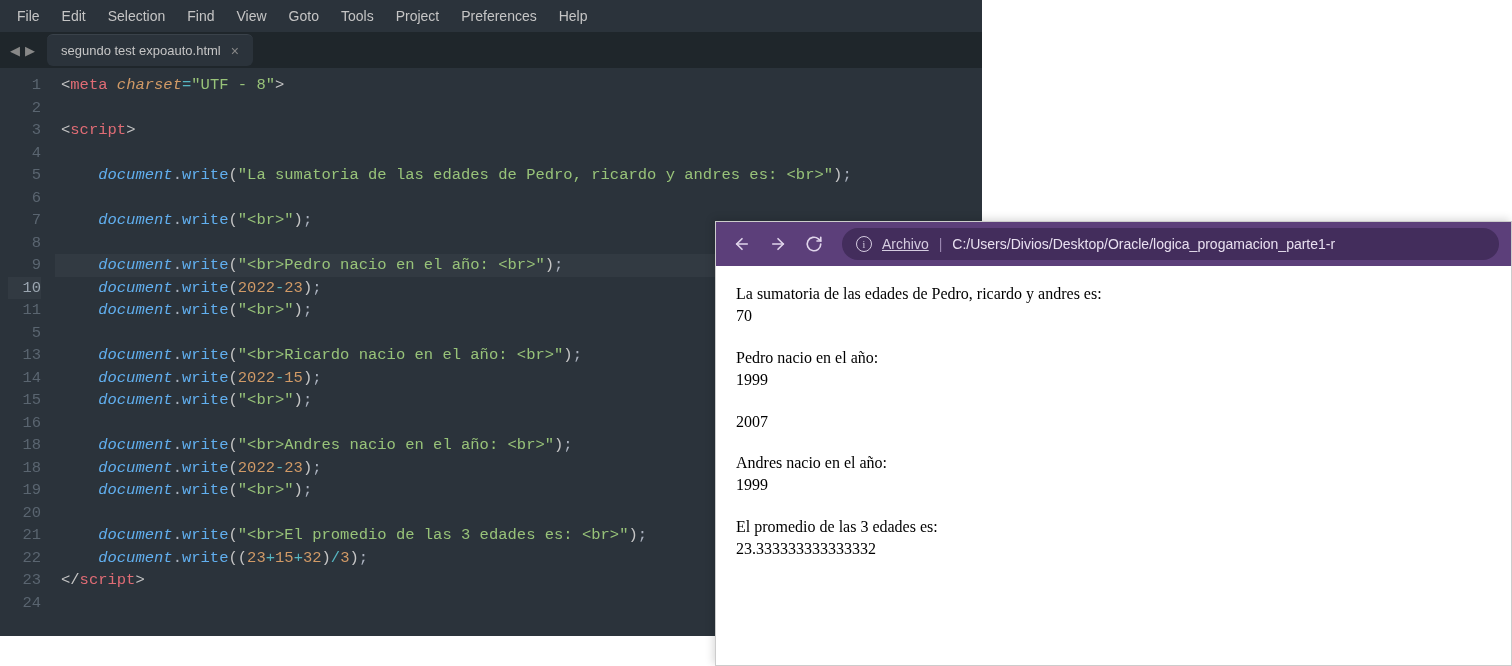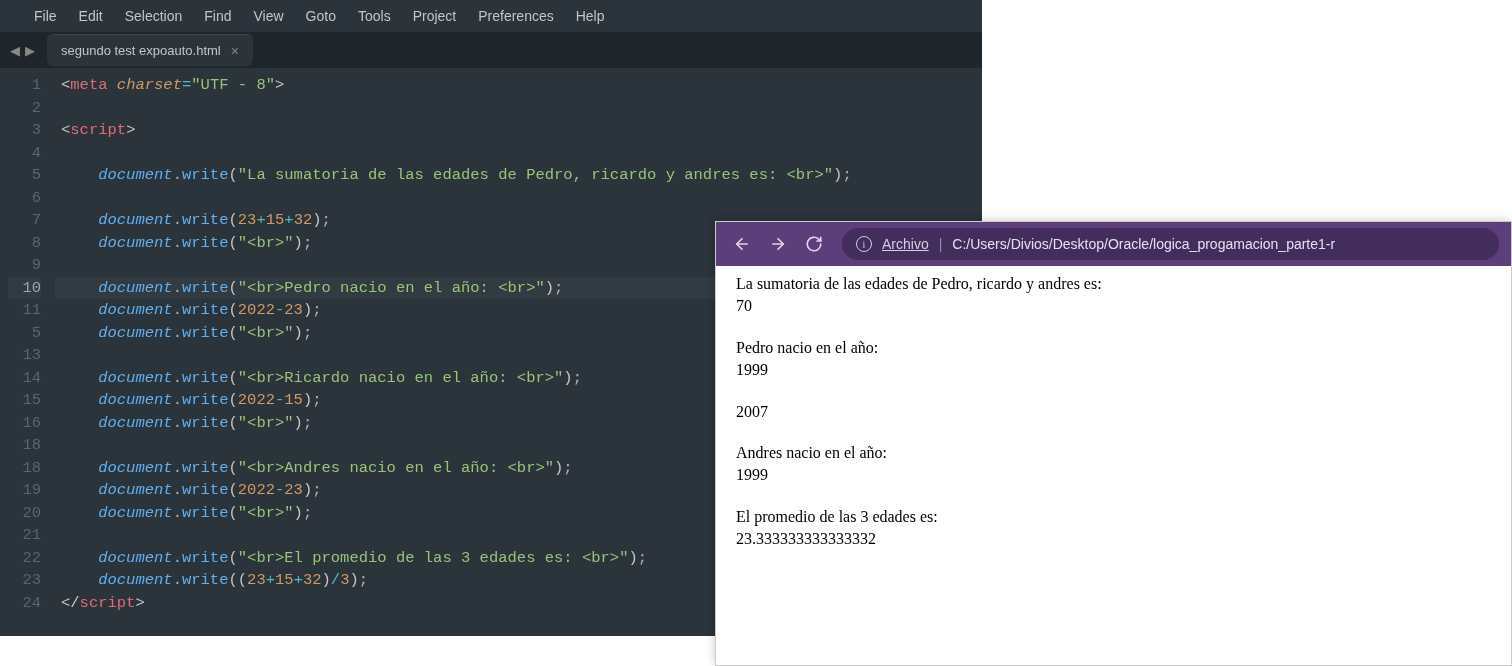--- a/index.html
+++ b/index.html
@@ -21,21 +21,21 @@
       left: 0;
       width: 982px;
       height: 636px;
       background: #2b333b;
       color: #d4d4d4;
     }
     .menu-bar {
       background: #2b333b;
       color: #c5c5c5;
       display: flex;
-      padding: 6px 24px;
+      padding: 6px 7px;
       font-size: 14px;
       gap: 2px;
     }
     .menu-item {
       padding: 2px 10px;
       cursor: pointer;
     }
     .tab-bar {
       background: #1f262b;
       display: flex;
@@ -182,21 +182,21 @@
     }
     .addr-sep {
       color: #9a86b0;
       flex-shrink: 0;
     }
     .addr-path {
       color: #e8e0f0;
       text-align: right;
     }
     .browser-content {
-      padding: 7px 20px;
+      padding: 17px 20px;
       font-family: "Times New Roman", Times, serif;
       font-size: 16px;
       color: #000;
       line-height: 1.4;
     }
     .browser-content p {
       margin: 0;
     }
     .browser-block {
       margin-bottom: 19px;
@@ -257,21 +257,20 @@
         <div class="gutter-line">23</div>
         <div class="gutter-line">24</div>
       </div>
     <div class="code-content" id="code-content">
         <div class="code-line"><span class="tag-bracket">&lt;</span><span class="tag-name">meta</span><span class=""> </span><span class="attr-name">charset</span><span class="operator">=</span><span class="string">"UTF - 8"</span><span class="tag-bracket">&gt;</span></div>
         <div class="code-line"></div>
         <div class="code-line"><span class="tag-bracket">&lt;</span><span class="tag-name">script</span><span class="tag-bracket">&gt;</span></div>
         <div class="code-line"></div>
         <div class="code-line">    <span class="variable">document</span><span class="dot">.</span><span class="method">write</span><span class="paren">(</span><span class="string">"La sumatoria de las edades de Pedro, ricardo y andres es: &lt;br&gt;"</span><span class="paren">)</span><span class="semicolon">;</span></div>
         <div class="code-line"></div>
-        <div class="code-line">    <span class="variable">document</span><span class="dot">.</span><span class="method">write</span><span class="paren">(</span><span class="number">23</span><span class="operator">+</span><span class="number">15</span><span class="operator">+</span><span class="number">32</span><span class="paren">)</span><span class="semicolon">;</span></div>
         <div class="code-line">    <span class="variable">document</span><span class="dot">.</span><span class="method">write</span><span class="paren">(</span><span class="string">"&lt;br&gt;"</span><span class="paren">)</span><span class="semicolon">;</span></div>
         <div class="code-line"></div>
         <div class="code-line active">    <span class="variable">document</span><span class="dot">.</span><span class="method">write</span><span class="paren">(</span><span class="string">"&lt;br&gt;Pedro nacio en el año: &lt;br&gt;"</span><span class="paren">)</span><span class="semicolon">;</span></div>
         <div class="code-line">    <span class="variable">document</span><span class="dot">.</span><span class="method">write</span><span class="paren">(</span><span class="number">2022</span><span class="operator">-</span><span class="number">23</span><span class="paren">)</span><span class="semicolon">;</span></div>
         <div class="code-line">    <span class="variable">document</span><span class="dot">.</span><span class="method">write</span><span class="paren">(</span><span class="string">"&lt;br&gt;"</span><span class="paren">)</span><span class="semicolon">;</span></div>
         <div class="code-line"></div>
         <div class="code-line">    <span class="variable">document</span><span class="dot">.</span><span class="method">write</span><span class="paren">(</span><span class="string">"&lt;br&gt;Ricardo nacio en el año: &lt;br&gt;"</span><span class="paren">)</span><span class="semicolon">;</span></div>
         <div class="code-line">    <span class="variable">document</span><span class="dot">.</span><span class="method">write</span><span class="paren">(</span><span class="number">2022</span><span class="operator">-</span><span class="number">15</span><span class="paren">)</span><span class="semicolon">;</span></div>
         <div class="code-line">    <span class="variable">document</span><span class="dot">.</span><span class="method">write</span><span class="paren">(</span><span class="string">"&lt;br&gt;"</span><span class="paren">)</span><span class="semicolon">;</span></div>
         <div class="code-line"></div>

